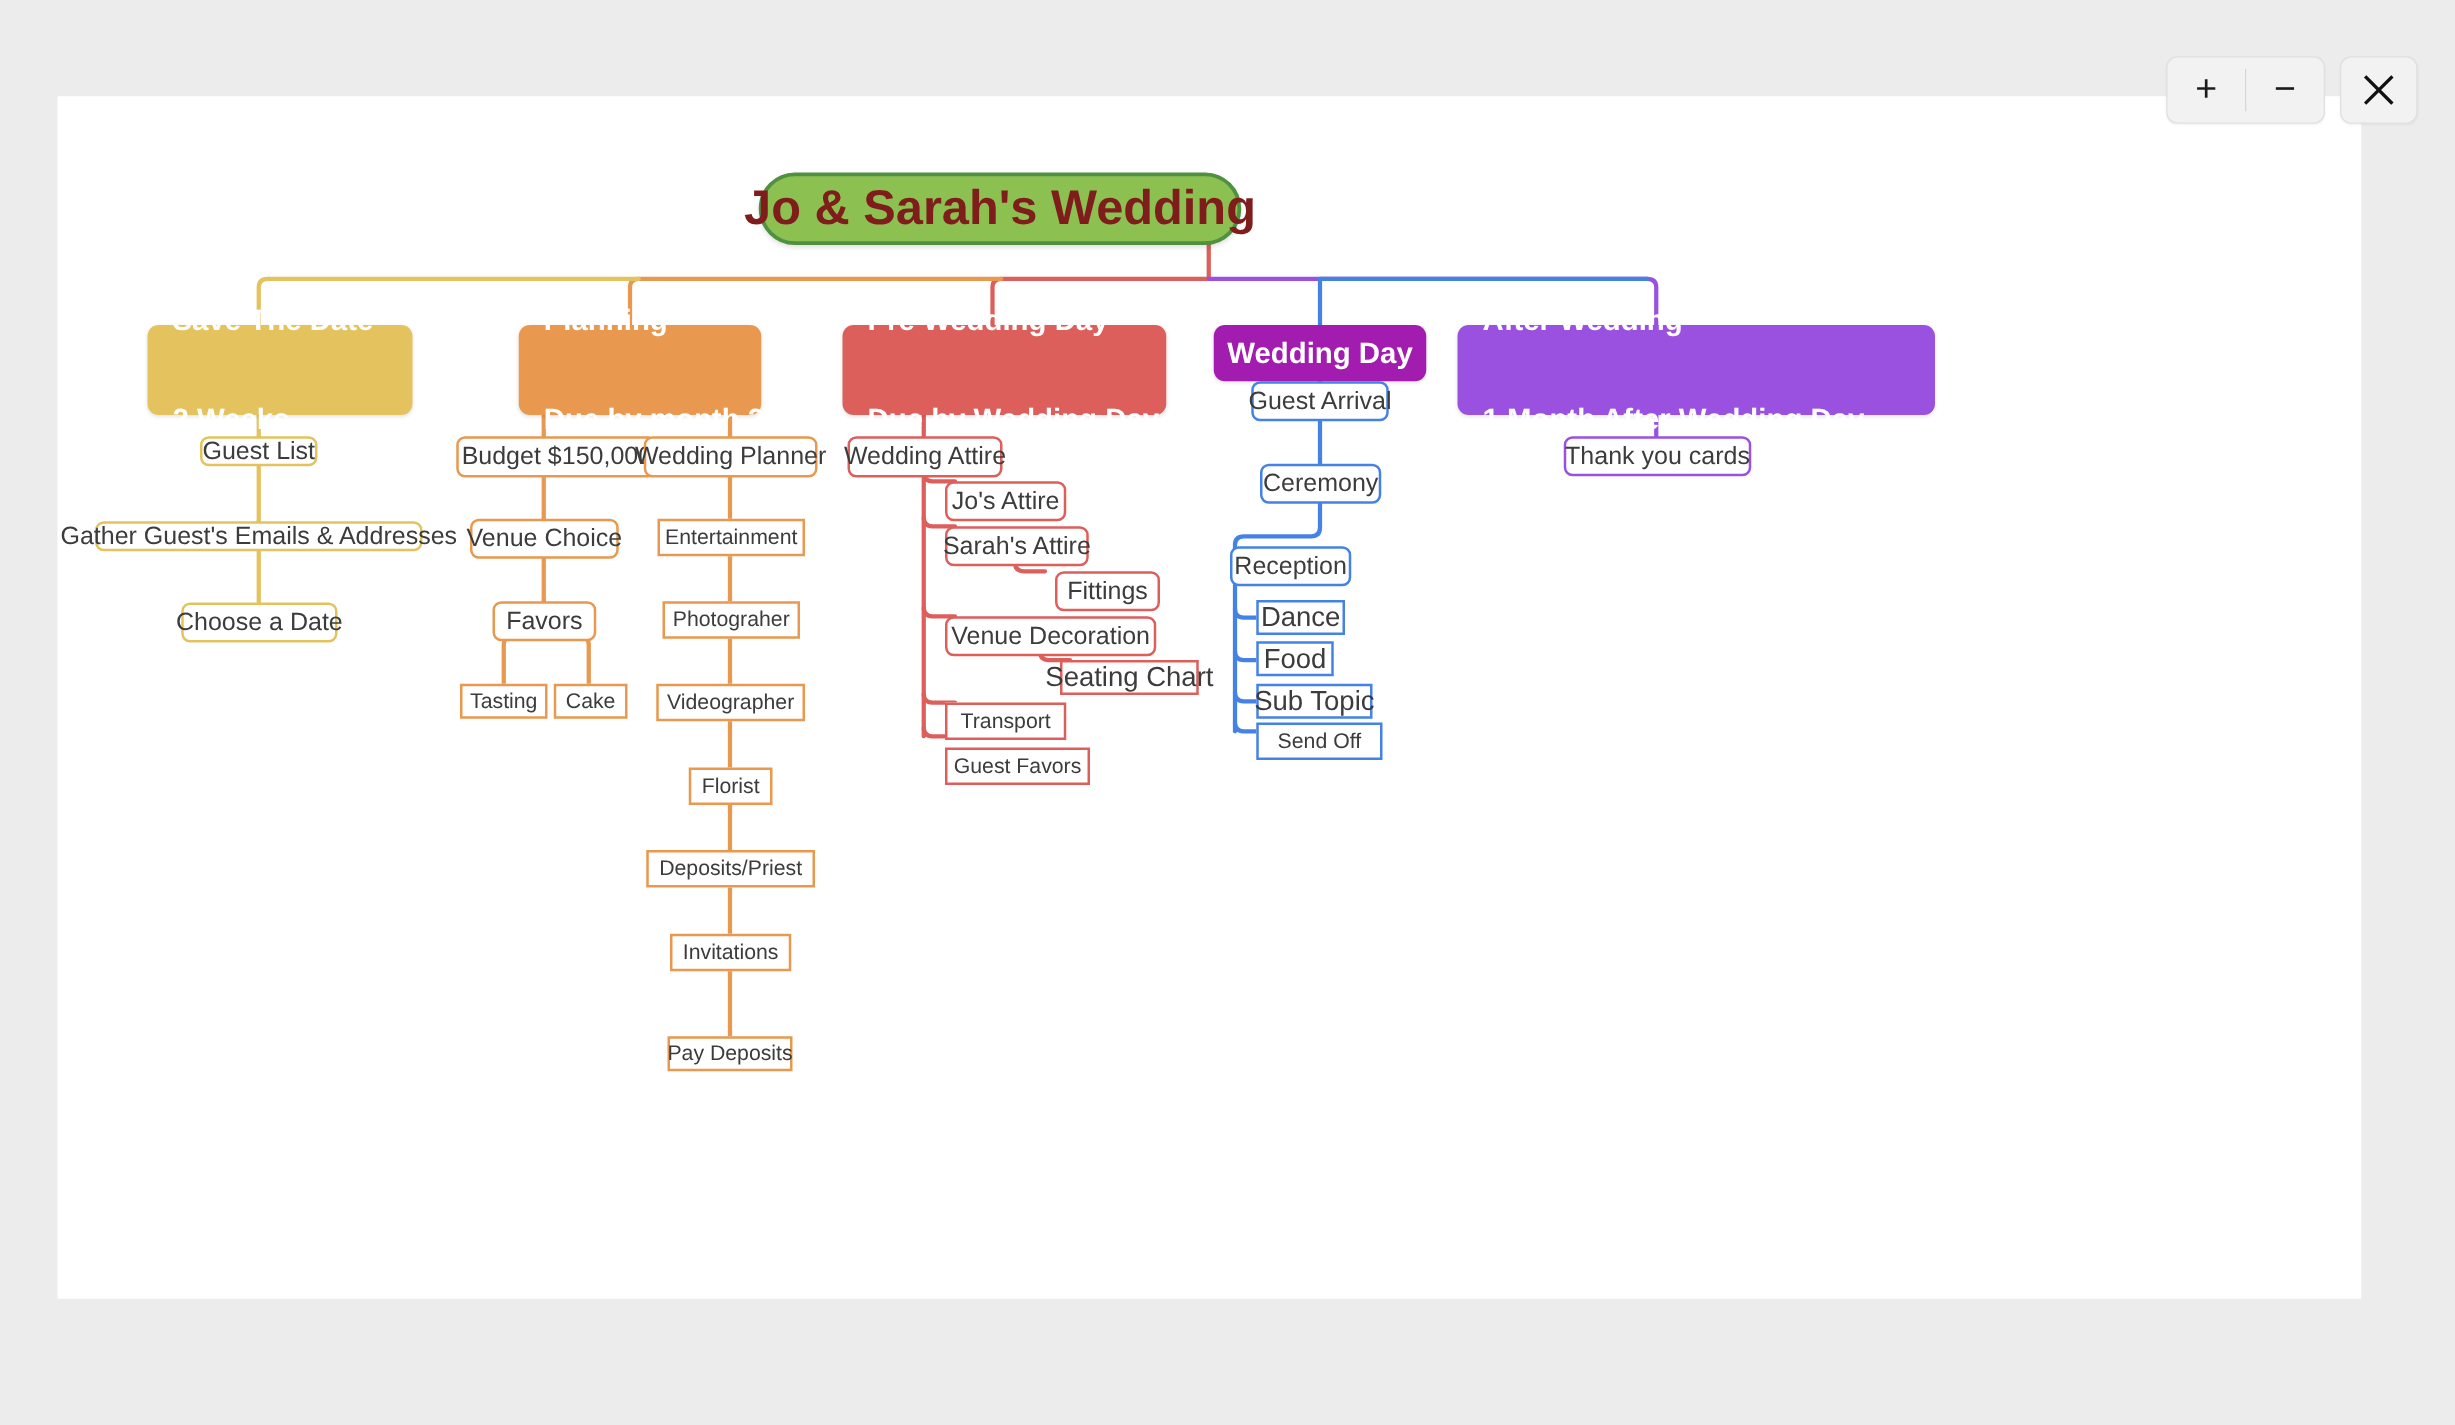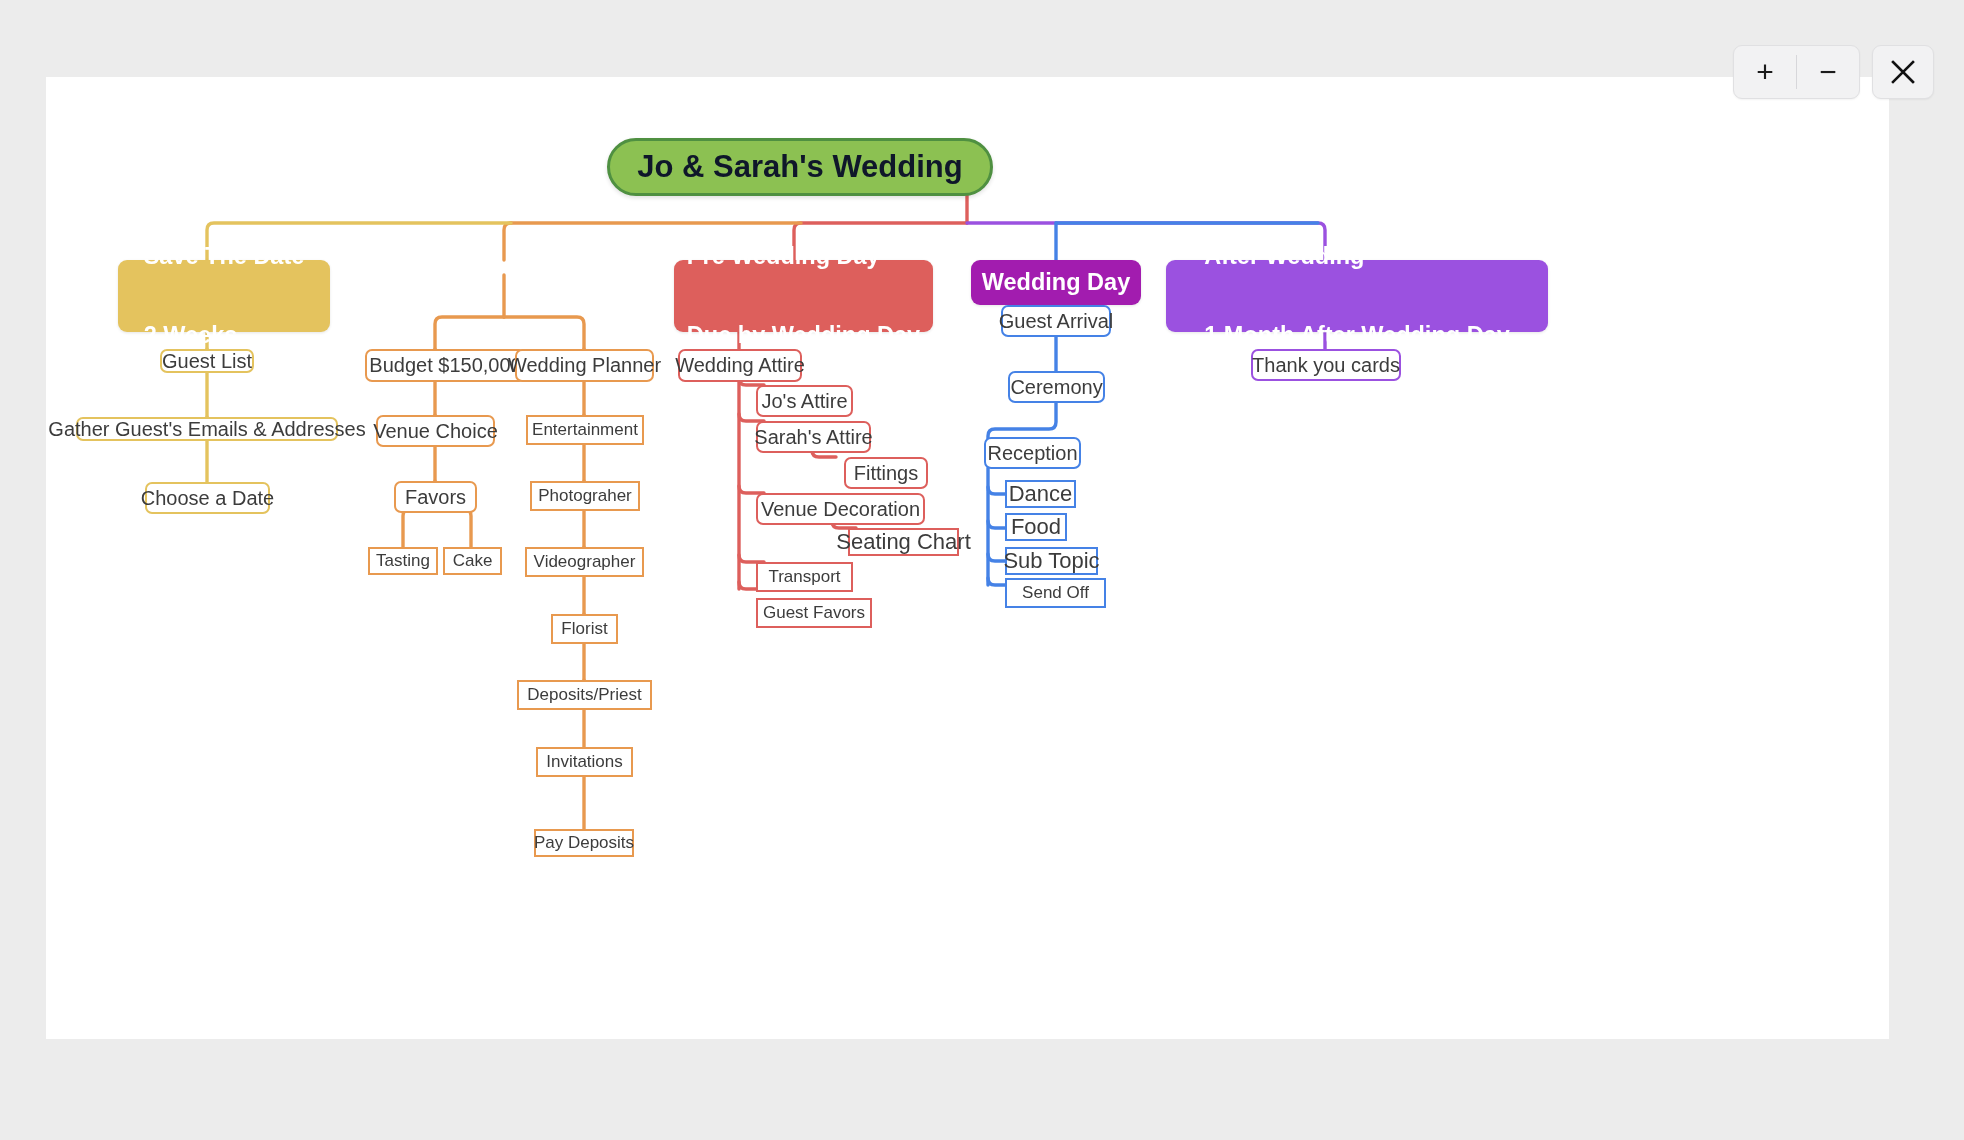--- a/index.html
+++ b/index.html
@@ -65,36 +65,35 @@
     color: #3c3c3c;
     white-space: pre;
     z-index: 5;
     cursor: pointer;
   }
 
   .root {
     background: #8cc152;
     border: 3px solid #4f9041;
     border-radius: 40px;
-    color: #0f172a;
+    color: #7f1d1d;
     font-weight: bold;
-    font-size: 31px;
+    font-size: 39px;
     justify-content: center;
     box-shadow: 0 2px 4px rgba(0,0,0,.12);
   }
 
   .header {
     border-radius: 9px;
     color: #ffffff;
     font-weight: bold;
     font-size: 23.5px;
     line-height: 1.12;
     padding: 0 20px;
     box-shadow: 0 1px 3px rgba(0,0,0,.10);
-    justify-content: center;
   }
   .header span { display: block; }
 
   .leaf {
     border-width: 2px; border-style: solid;
     border-radius: 7px;
     font-size: 20px;
     padding: 0 11px;
     justify-content: center;
   }
@@ -190,20 +189,26 @@
 
     <div class="node root" style="left:561px; top:61px; width:386px; height:58px;">Jo &amp; Sarah's Wedding</div>
 
     <div class="node header" style="left:72px; top:183px; width:212px; height:72px; background:#e4c35e;">
       <div>
         <span>Save The Date</span>
         <span>2 Weeks</span>
       </div>
     </div>
 
+    <div class="node header" style="left:369px; top:183px; width:194px; height:72px; background:#e8994f;">
+      <div>
+        <span>Planning</span>
+        <span>Due by month 2</span>
+      </div>
+    </div>
 
     <div class="node header" style="left:628px; top:183px; width:259px; height:72px; background:#dd5f5c;">
       <div>
         <span>Pre Wedding Day</span>
         <span>Due by Wedding Day</span>
       </div>
     </div>
 
     <div class="node header" style="left:925px; top:183px; width:170px; height:45px; background:#a21caf; justify-content:center;">
       <div>

